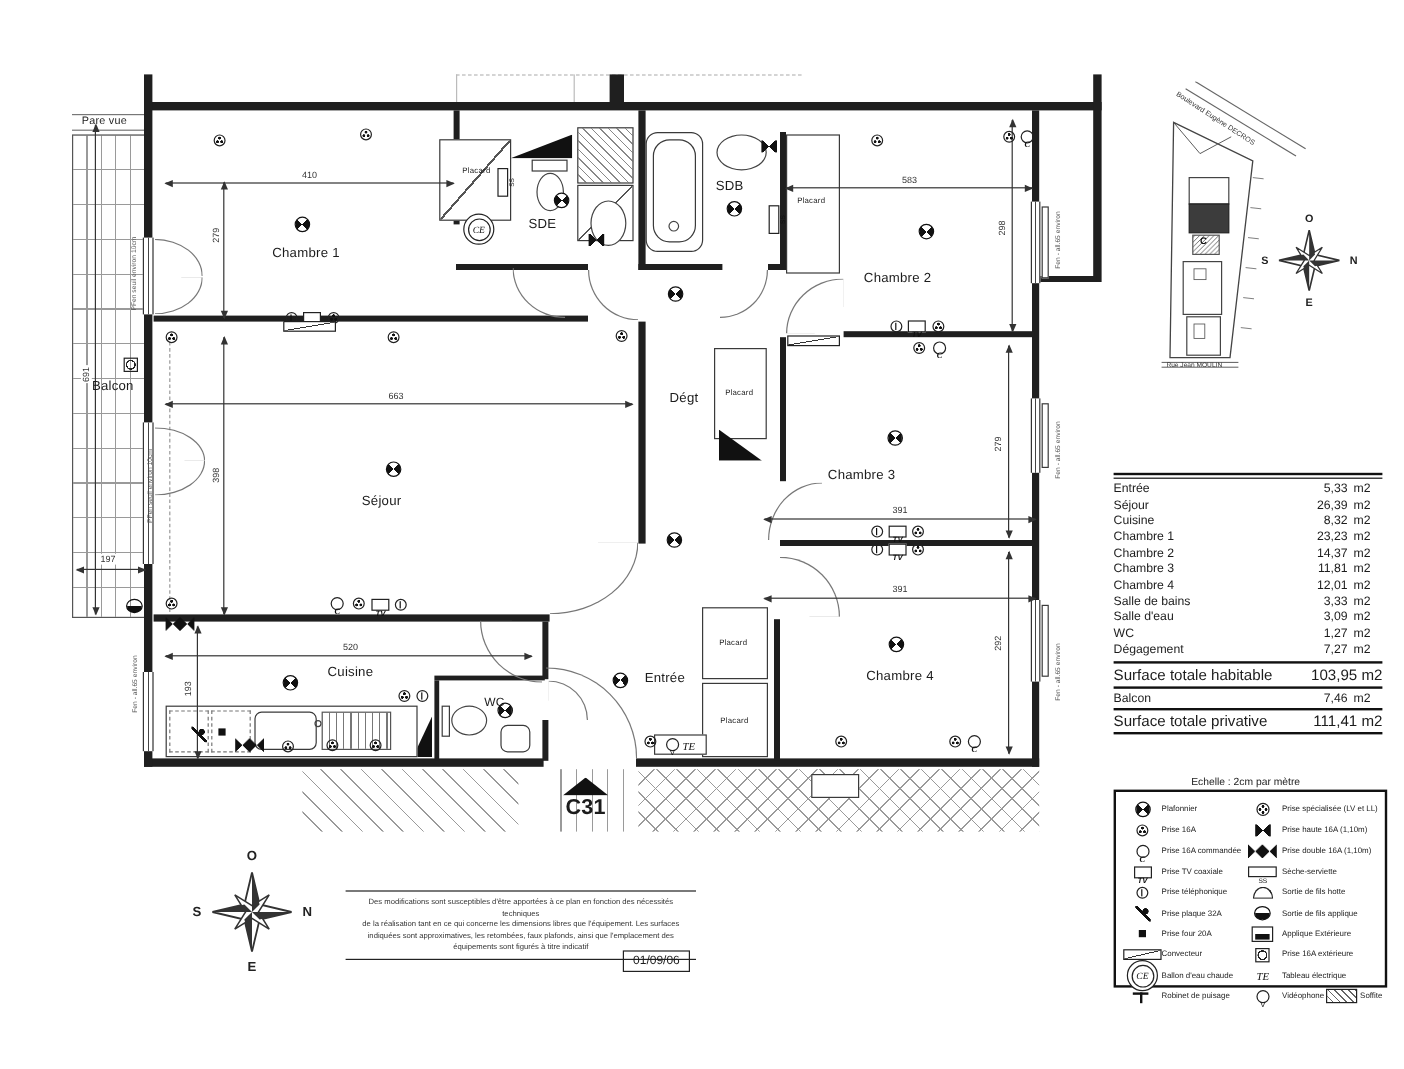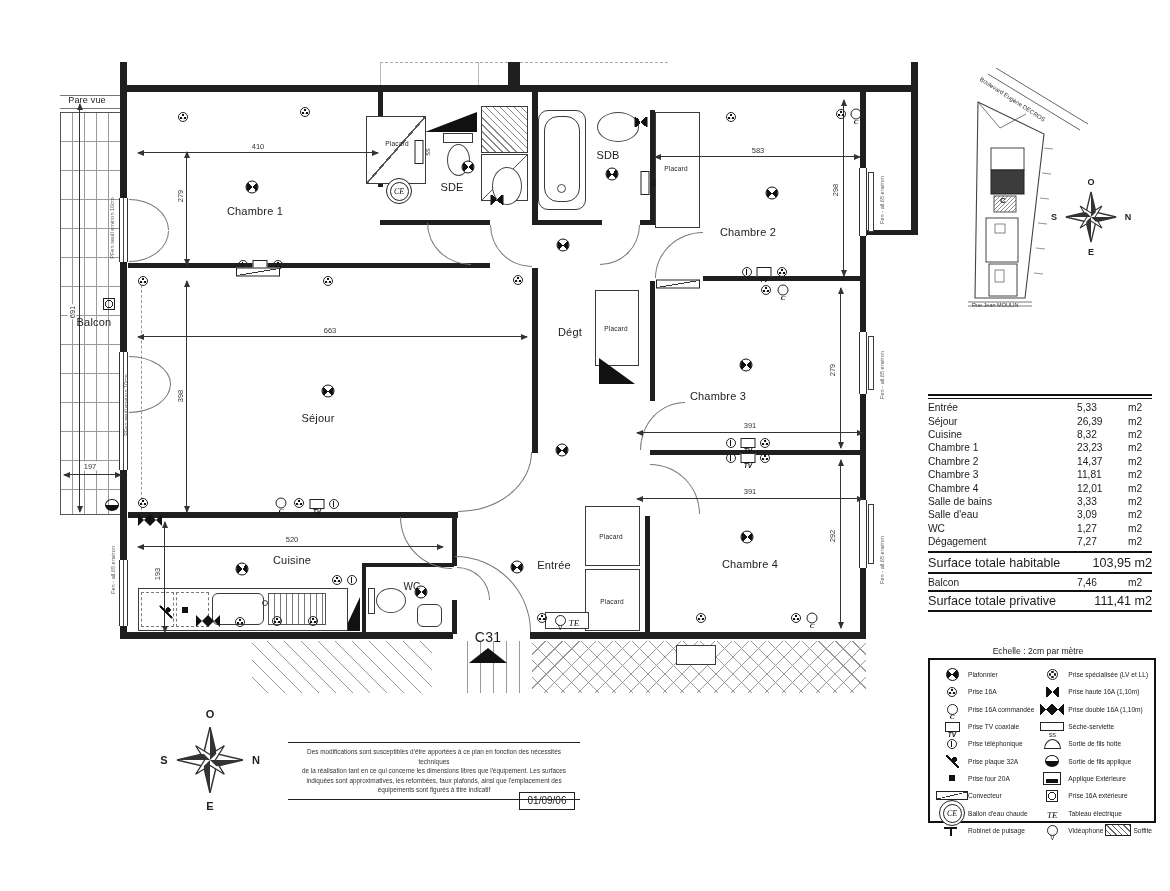--- a/index.html
+++ b/index.html
@@ -85,21 +85,21 @@
   .sym-te::after{content:"TE";font:italic 9px/10px "Liberation Serif",serif;color:#111;}
   .sym-v{width:11px;height:11px;border:1px solid #222;border-radius:50%;text-align:center;}
   .sym-v::after{content:"V";font:6.5px/10px "Liberation Sans",sans-serif;color:#111;}
   .sym-soffite{width:26px;height:12px;border:1px solid #222;
       background:repeating-linear-gradient(45deg, transparent 0 3px, #666 3px 4px);}
   
   .rtitle{position:absolute;left:922px;top:348px;width:232px;text-align:center;font-size:16.5px;line-height:21px;color:#111;}
   .rule{position:absolute;background:#111;}
   .stable{position:absolute;left:928px;top:401px;width:224px;}
   .srow{display:flex;align-items:center;height:13.4px;font-size:10.2px;}
-  .sl{flex:1;} .sv{width:46px;} .su{width:24px;text-align:left;padding-left:5px;}
+  .sl{flex:1;} .sv{width:46px;text-align:right;} .su{width:24px;text-align:left;padding-left:5px;}
   .totrow{display:flex;align-items:center;font-size:12.6px;}
   .notes{position:absolute;left:922px;width:232px;text-align:center;font-size:7.3px;color:#222;line-height:10.5px;}
   .scalenote{position:absolute;left:922px;width:232px;text-align:center;font-size:8.6px;color:#222;}
   .legendbox{position:absolute;left:928px;top:640px;width:228px;height:183px;border:2px solid #111;box-sizing:border-box;
              display:flex;padding:6px 2px 4px 6px;}
   .lcol{flex:1;}
   .lrow{display:flex;align-items:center;height:17.3px;overflow:visible;}
   .lsym{width:32px;flex:none;display:flex;justify-content:center;align-items:center;}
   .llab{font-size:6.6px;color:#222;white-space:nowrap;}
   .disc{position:absolute;left:288px;top:742px;width:292px;border-top:1.8px solid #222;border-bottom:1.8px solid #222;
@@ -320,21 +320,21 @@
       <div class="plabel" style="left: 452px; top: 187px; font-size: 11px;"><span>SDE</span></div>
       <div class="plabel" style="left: 608px; top: 155px; font-size: 11px;"><span>SDB</span></div>
       <div class="plabel" style="left: 748px; top: 232px; font-size: 11px;"><span>Chambre 2</span></div>
       <div class="plabel" style="left: 318px; top: 418px; font-size: 11px;"><span>Séjour</span></div>
       <div class="plabel" style="left: 570px; top: 332px; font-size: 11px;"><span>Dégt</span></div>
       <div class="plabel" style="left: 718px; top: 396px; font-size: 11px;"><span>Chambre 3</span></div>
       <div class="plabel" style="left: 292px; top: 560px; font-size: 11px;"><span>Cuisine</span></div>
       <div class="plabel" style="left: 412px; top: 586px; font-size: 10px;"><span>WC</span></div>
       <div class="plabel" style="left: 554px; top: 565px; font-size: 11px;"><span>Entrée</span></div>
       <div class="plabel" style="left: 750px; top: 564px; font-size: 11px;"><span>Chambre 4</span></div>
-      <div class="plabel" style="left: 488px; top: 637px; font-size: 14px; font-weight: 400;"><span>C31</span></div>
+      <div class="plabel" style="left: 488px; top: 673px; font-size: 18px; font-weight: 700;"><span>C31</span></div>
       <div class="plabel" style="left: 397px; top: 143px; font-size: 6.5px;"><span>Placard</span></div>
       <div class="plabel" style="left: 676px; top: 168px; font-size: 6.5px;"><span>Placard</span></div>
       <div class="plabel" style="left: 616px; top: 328px; font-size: 6.5px;"><span>Placard</span></div>
       <div class="plabel" style="left: 611px; top: 536px; font-size: 6.5px;"><span>Placard</span></div>
       <div class="plabel" style="left: 612px; top: 601px; font-size: 6.5px;"><span>Placard</span></div>
     </div>
   <div class="layer">
 
   <div class="dlabel" style="left: 258px; top: 146px;"><span>410</span></div>
       <div class="dlabel" style="left: 180px; top: 196px; transform: translate(-50%, -50%) rotate(-90deg);"><span>279</span></div>

